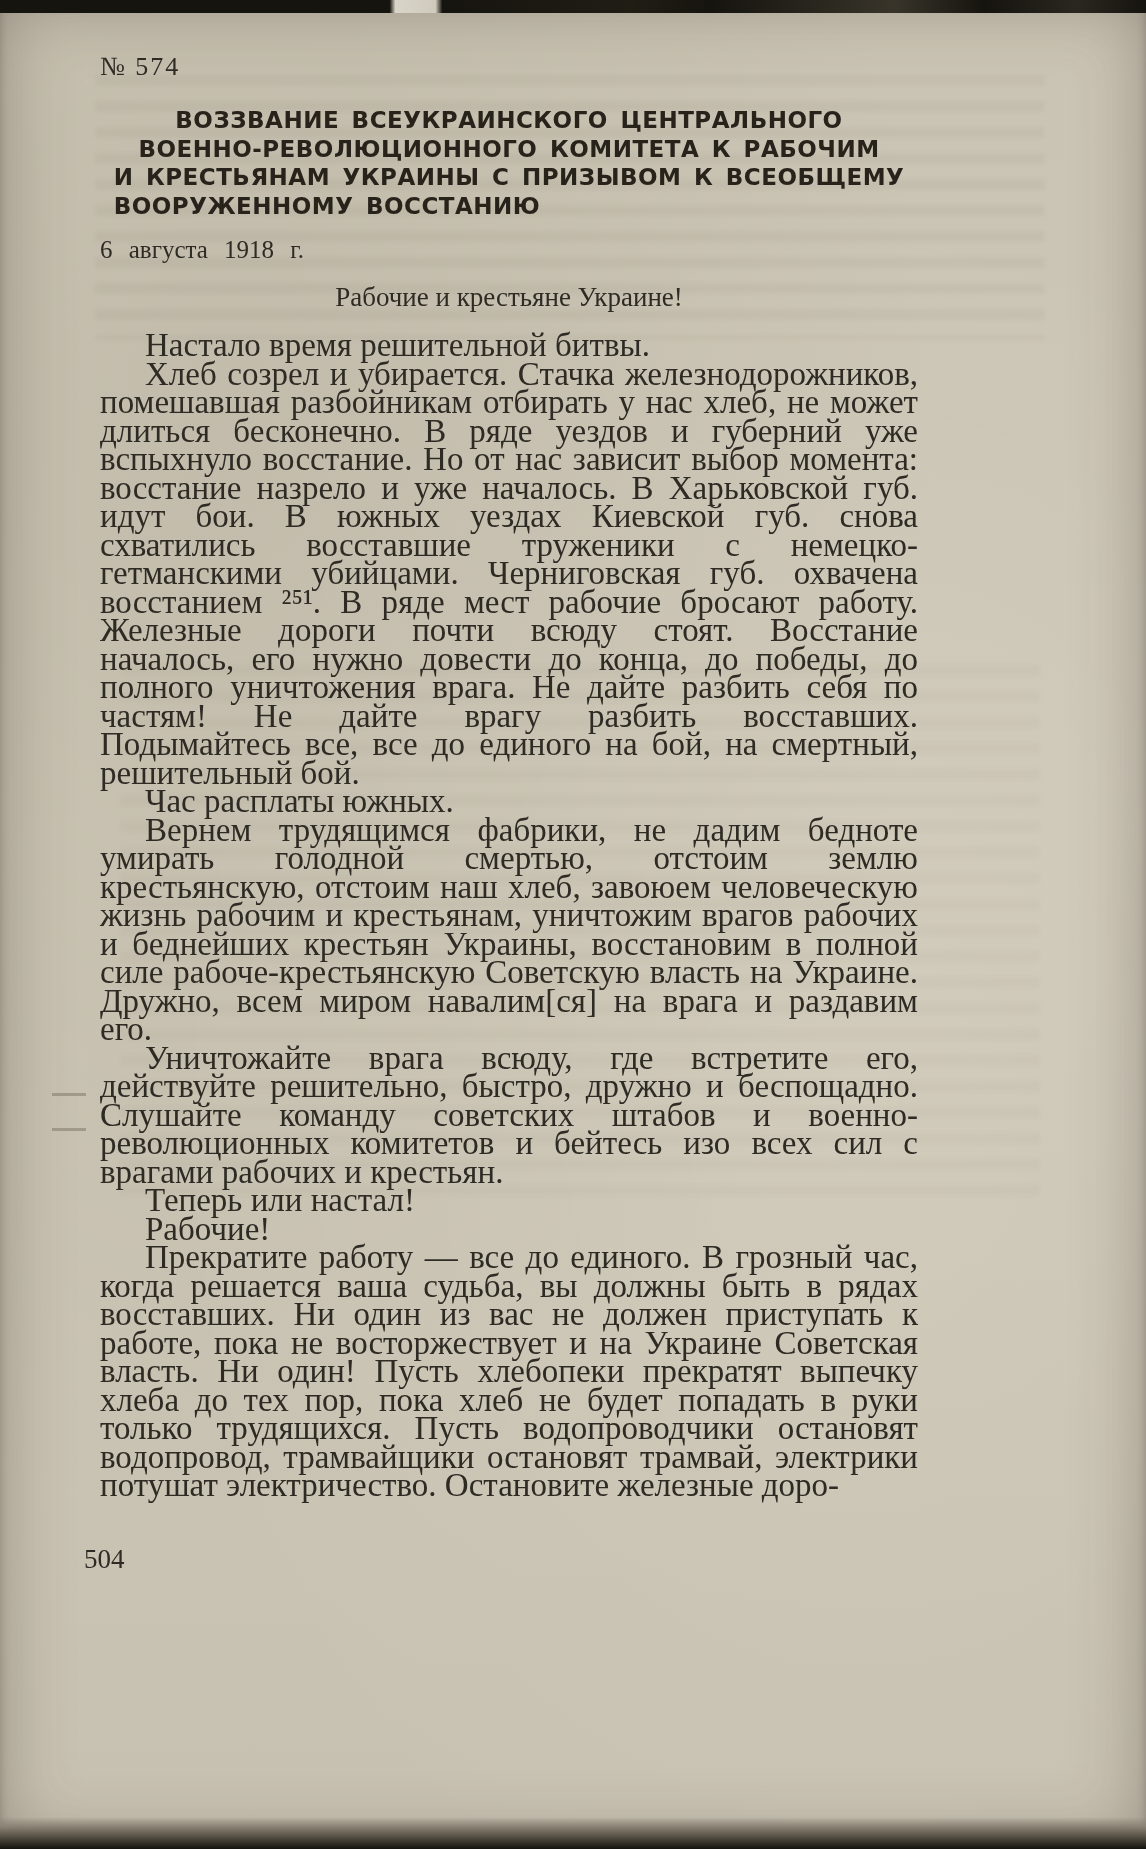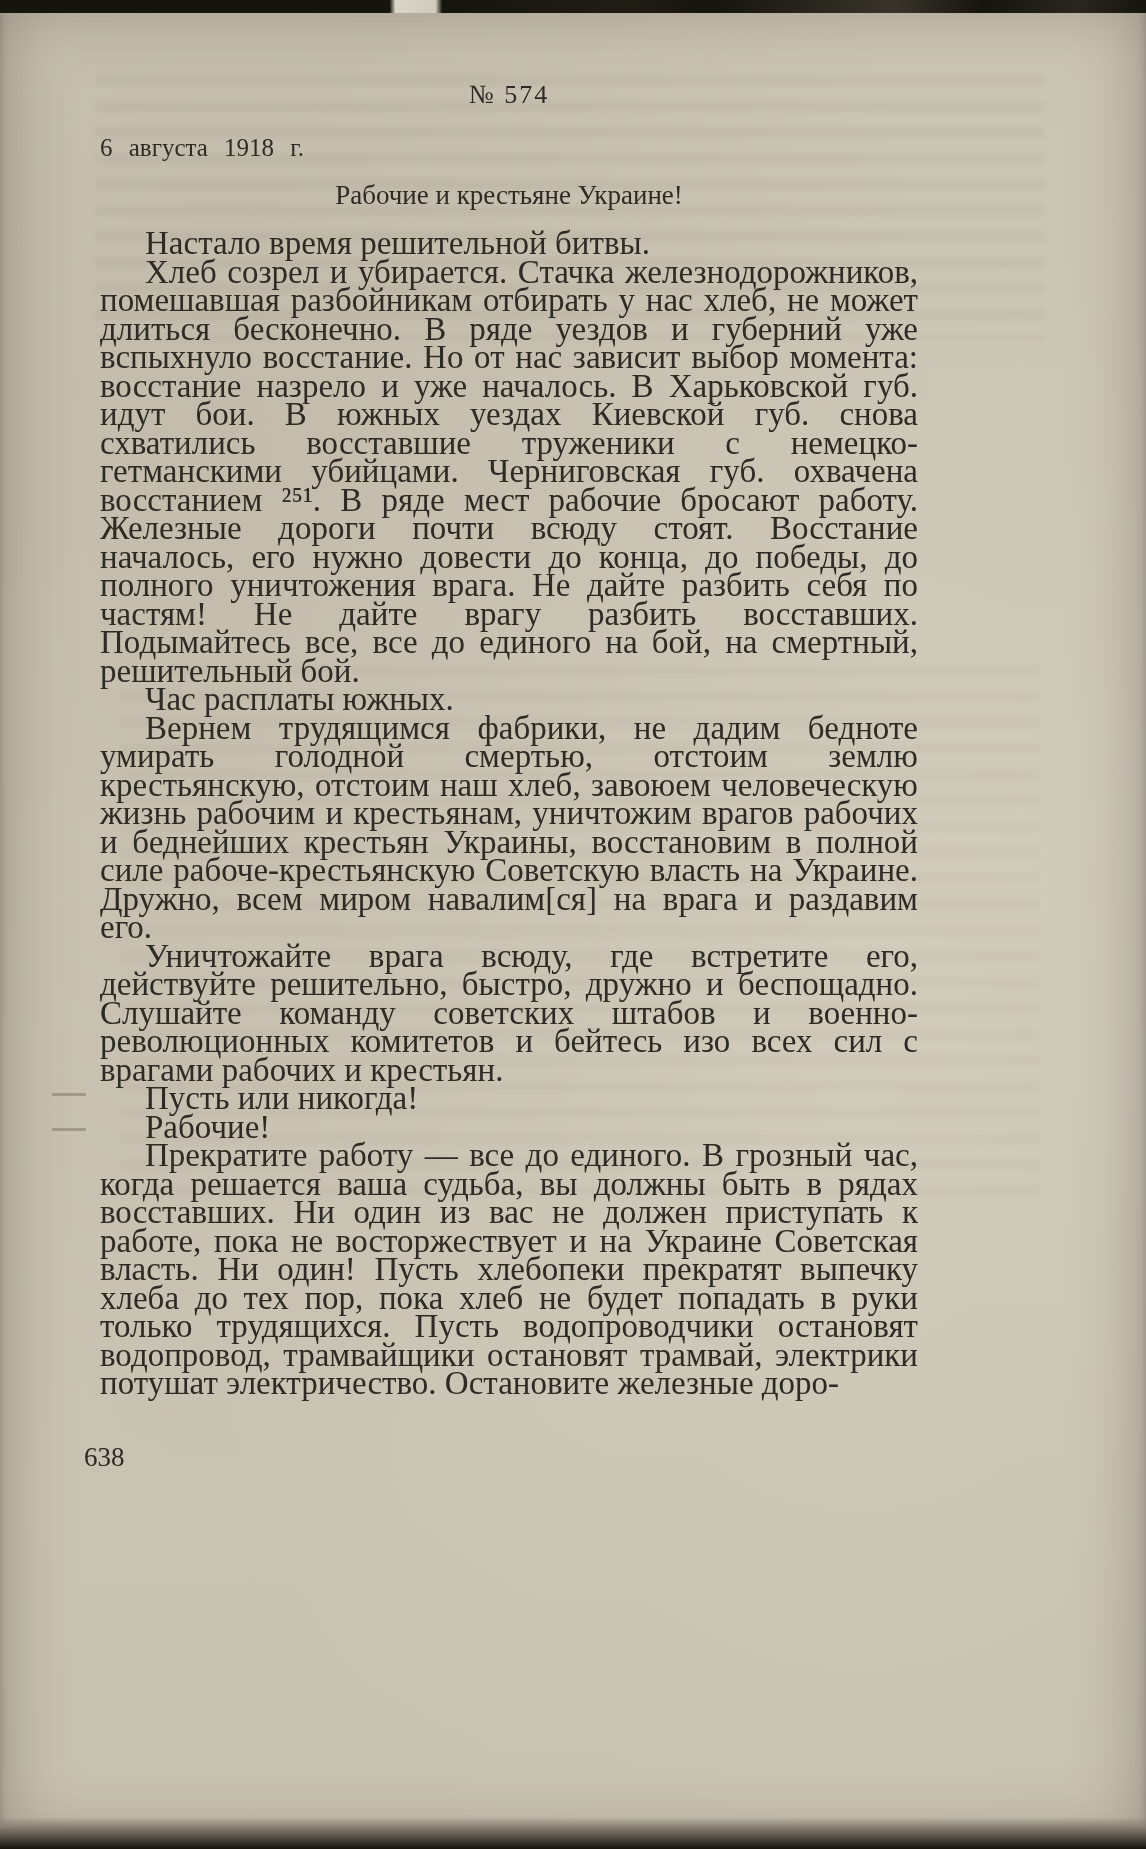--- a/index.html
+++ b/index.html
@@ -52,25 +52,24 @@
   .mark-2 { top: 1128px; }
 
   .content {
     position: absolute;
     left: 100px;
     top: 52px;
     width: 818px;
   }
 
   .doc-number {
-    text-align: center;
+    text-align: left;
     font-size: 26px;
     letter-spacing: 2px;
     margin-bottom: 24px;
-    margin-top: 28px;
   }
 
   .title {
     display: table;
     margin: 0 auto;
     text-align: center;
     font-family: "DejaVu Sans", "Liberation Sans", sans-serif;
     font-weight: bold;
     font-size: 23px;
     line-height: 28.5px;
@@ -119,35 +118,41 @@
 
   <div class="ghost ghost-a"></div>
   <div class="ghost ghost-b"></div>
   <div class="margin-mark mark-1"></div>
   <div class="margin-mark mark-2"></div>
 
   <div class="content">
 
     <div class="doc-number">№ 574</div>
 
+    <div class="title">
+      <div class="title-line">ВОЗЗВАНИЕ ВСЕУКРАИНСКОГО ЦЕНТРАЛЬНОГО</div>
+      <div class="title-line">ВОЕННО-РЕВОЛЮЦИОННОГО КОМИТЕТА К РАБОЧИМ</div>
+      <div class="title-line">И КРЕСТЬЯНАМ УКРАИНЫ С ПРИЗЫВОМ К ВСЕОБЩЕМУ</div>
+      <div class="title-line last">ВООРУЖЕННОМУ ВОССТАНИЮ</div>
+    </div>
 
     <div class="date">6 августа 1918 г.</div>
 
     <div class="salutation">Рабочие и крестьяне Украине!</div>
 
     <div class="body">
       <p>Настало время решительной битвы.</p>
       <p>Хлеб созрел и убирается. Стачка железнодорожников, помешавшая разбойникам отбирать у нас хлеб, не может длиться бесконечно. В ряде уездов и губерний уже вспыхнуло восстание. Но от нас зависит выбор момента: восстание назрело и уже началось. В Харьковской губ. идут бои. В южных уездах Киевской губ. снова схватились восставшие труженики с немецко-гетманскими убийцами. Черниговская губ. охвачена восстанием ²⁵¹. В ряде мест рабочие бросают работу. Железные дороги почти всюду стоят. Восстание началось, его нужно довести до конца, до победы, до полного уничтожения врага. Не дайте разбить себя по частям! Не дайте врагу разбить восставших. Подымайтесь все, все до единого на бой, на смертный, решительный бой.</p>
       <p>Час расплаты южных.</p>
       <p>Вернем трудящимся фабрики, не дадим бедноте умирать голодной смертью, отстоим землю крестьянскую, отстоим наш хлеб, завоюем человеческую жизнь рабочим и крестьянам, уничтожим врагов рабочих и беднейших крестьян Украины, восстановим в полной силе рабоче-крестьянскую Советскую власть на Украине. Дружно, всем миром навалим[ся] на врага и раздавим его.</p>
       <p>Уничтожайте врага всюду, где встретите его, действуйте решительно, быстро, дружно и беспощадно. Слушайте команду советских штабов и военно-революционных комитетов и бейтесь изо всех сил с врагами рабочих и крестьян.</p>
-      <p>Пусть или никогда!</p>
+      <p>Теперь или настал!</p>
       <p>Рабочие!</p>
       <p>Прекратите работу — все до единого. В грозный час, когда решается ваша судьба, вы должны быть в рядах восставших. Ни один из вас не должен приступать к работе, пока не восторжествует и на Украине Советская власть. Ни один! Пусть хлебопеки прекратят выпечку хлеба до тех пор, пока хлеб не будет попадать в руки только трудящихся. Пусть водопроводчики остановят водопровод, трамвайщики остановят трамвай, электрики потушат электричество. Остановите железные доро-</p>
     </div>
 
-    <div class="page-number">638</div>
+    <div class="page-number">504</div>
 
   </div>
 
   <div class="edge-bottom"></div>
 
 </div>
 
 </body></html>

